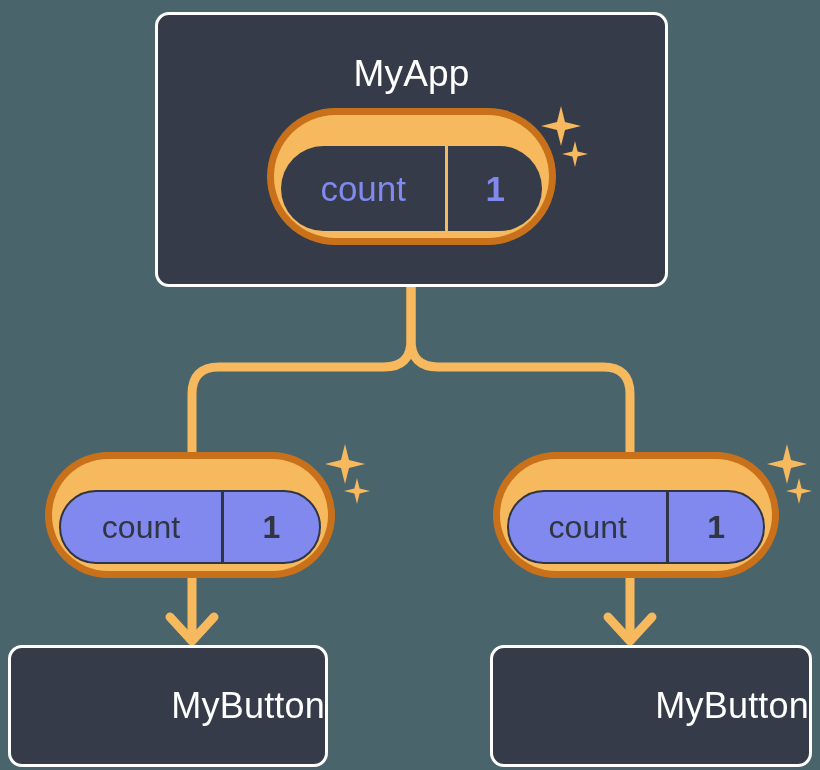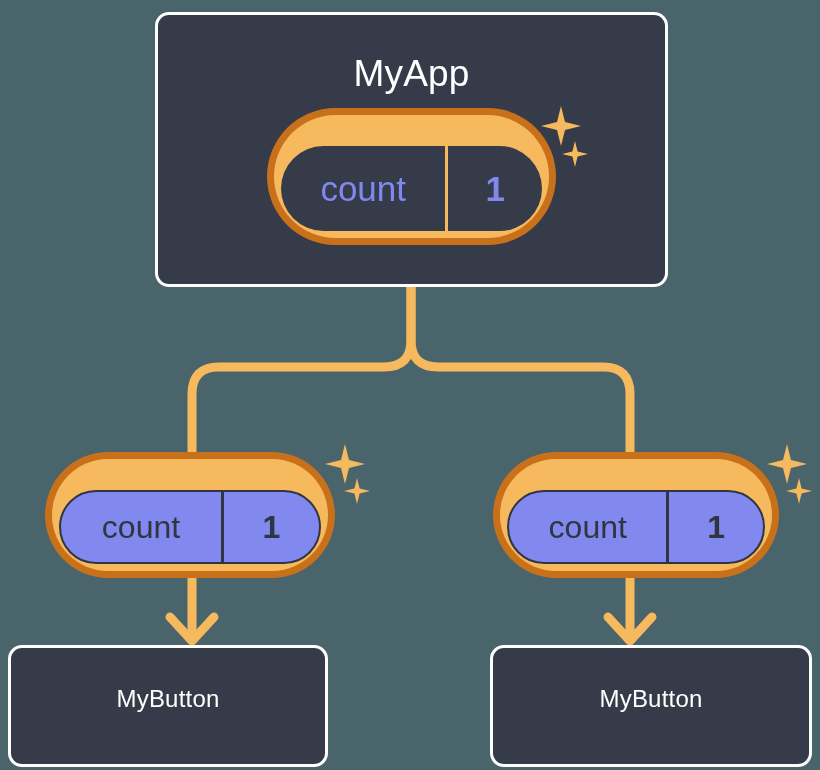--- a/index.html
+++ b/index.html
@@ -64,21 +64,22 @@
     height: 122px;
   }
   #card-button-right {
     left: 490px;
     top: 645px;
     width: 322px;
     height: 122px;
   }
   .btn-card .card-title {
     top: 37px;
-    font-size: 24px;
+    font-size: 36px;
+    text-align: right;
   }
 
   
   .pill {
     position: absolute;
     box-sizing: border-box;
     border-radius: 999px;
     background: #c9711a;          
     padding: 7px;
     display: flex;

